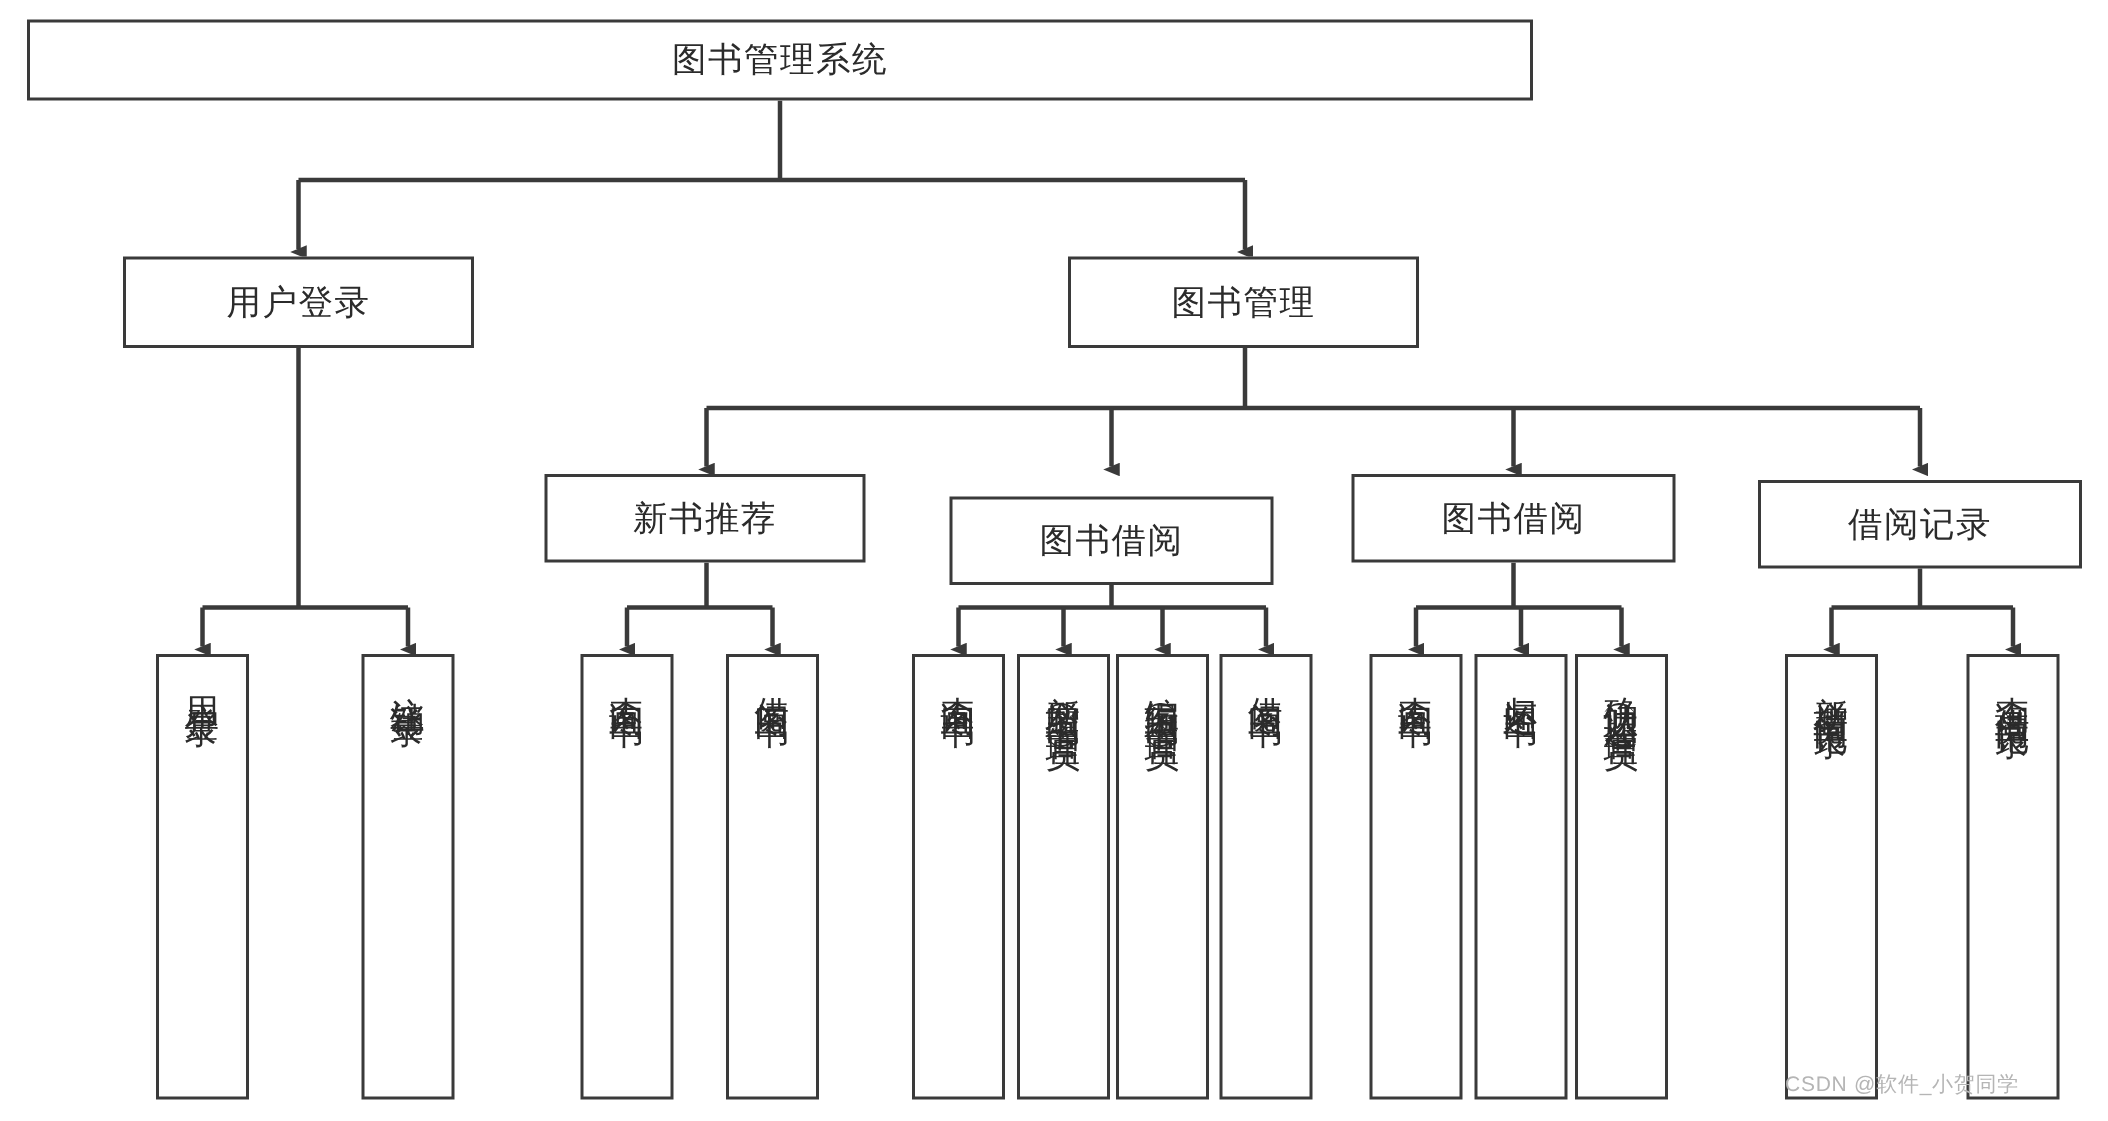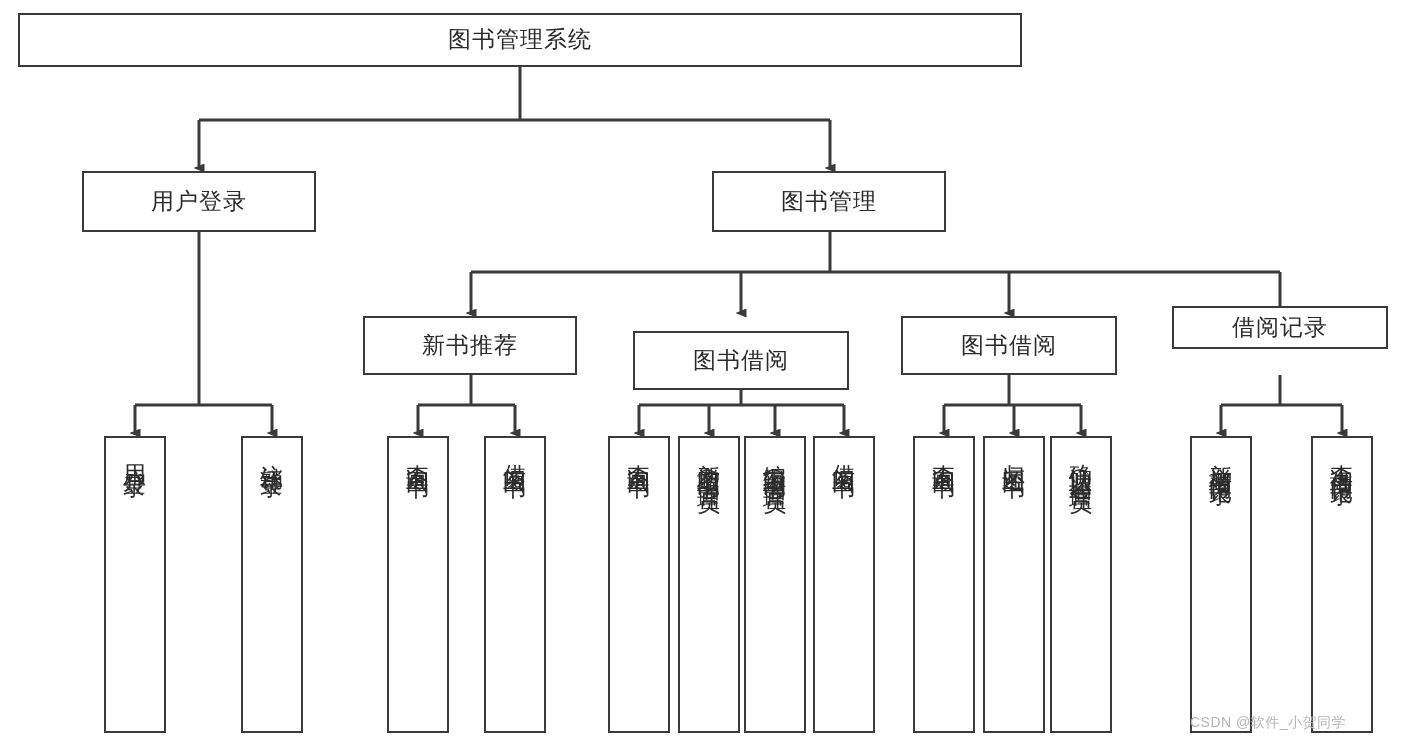--- a/index.html
+++ b/index.html
@@ -148,21 +148,21 @@
 
   <div class="node-box" style="left:363px; top:316px; width:214px; height:59px;">
     <span class="node-label-h">新书推荐</span>
   </div>
   <div class="node-box" style="left:633px; top:316px; width:216px; height:59px;margin-top:15px;">
     <span class="node-label-h">图书借阅</span>
   </div>
   <div class="node-box" style="left:901px; top:316px; width:216px; height:59px;">
     <span class="node-label-h">图书借阅</span>
   </div>
-  <div class="node-box" style="left:1172px; top:306px; width:216px; height:43px;">
+  <div class="node-box" style="left:1172px; top:320px; width:216px; height:59px;">
     <span class="node-label-h">借阅记录</span>
   </div>
 
   <div class="node-box leaf-box" style="left:104px; top:436px; width:62px; height:297px;">
     <span class="node-label-v">用户登录</span>
   </div>
   <div class="node-box leaf-box" style="left:241px; top:436px; width:62px; height:297px;">
     <span class="node-label-v">注销登录</span>
   </div>
   <div class="node-box leaf-box" style="left:387px; top:436px; width:62px; height:297px;">

